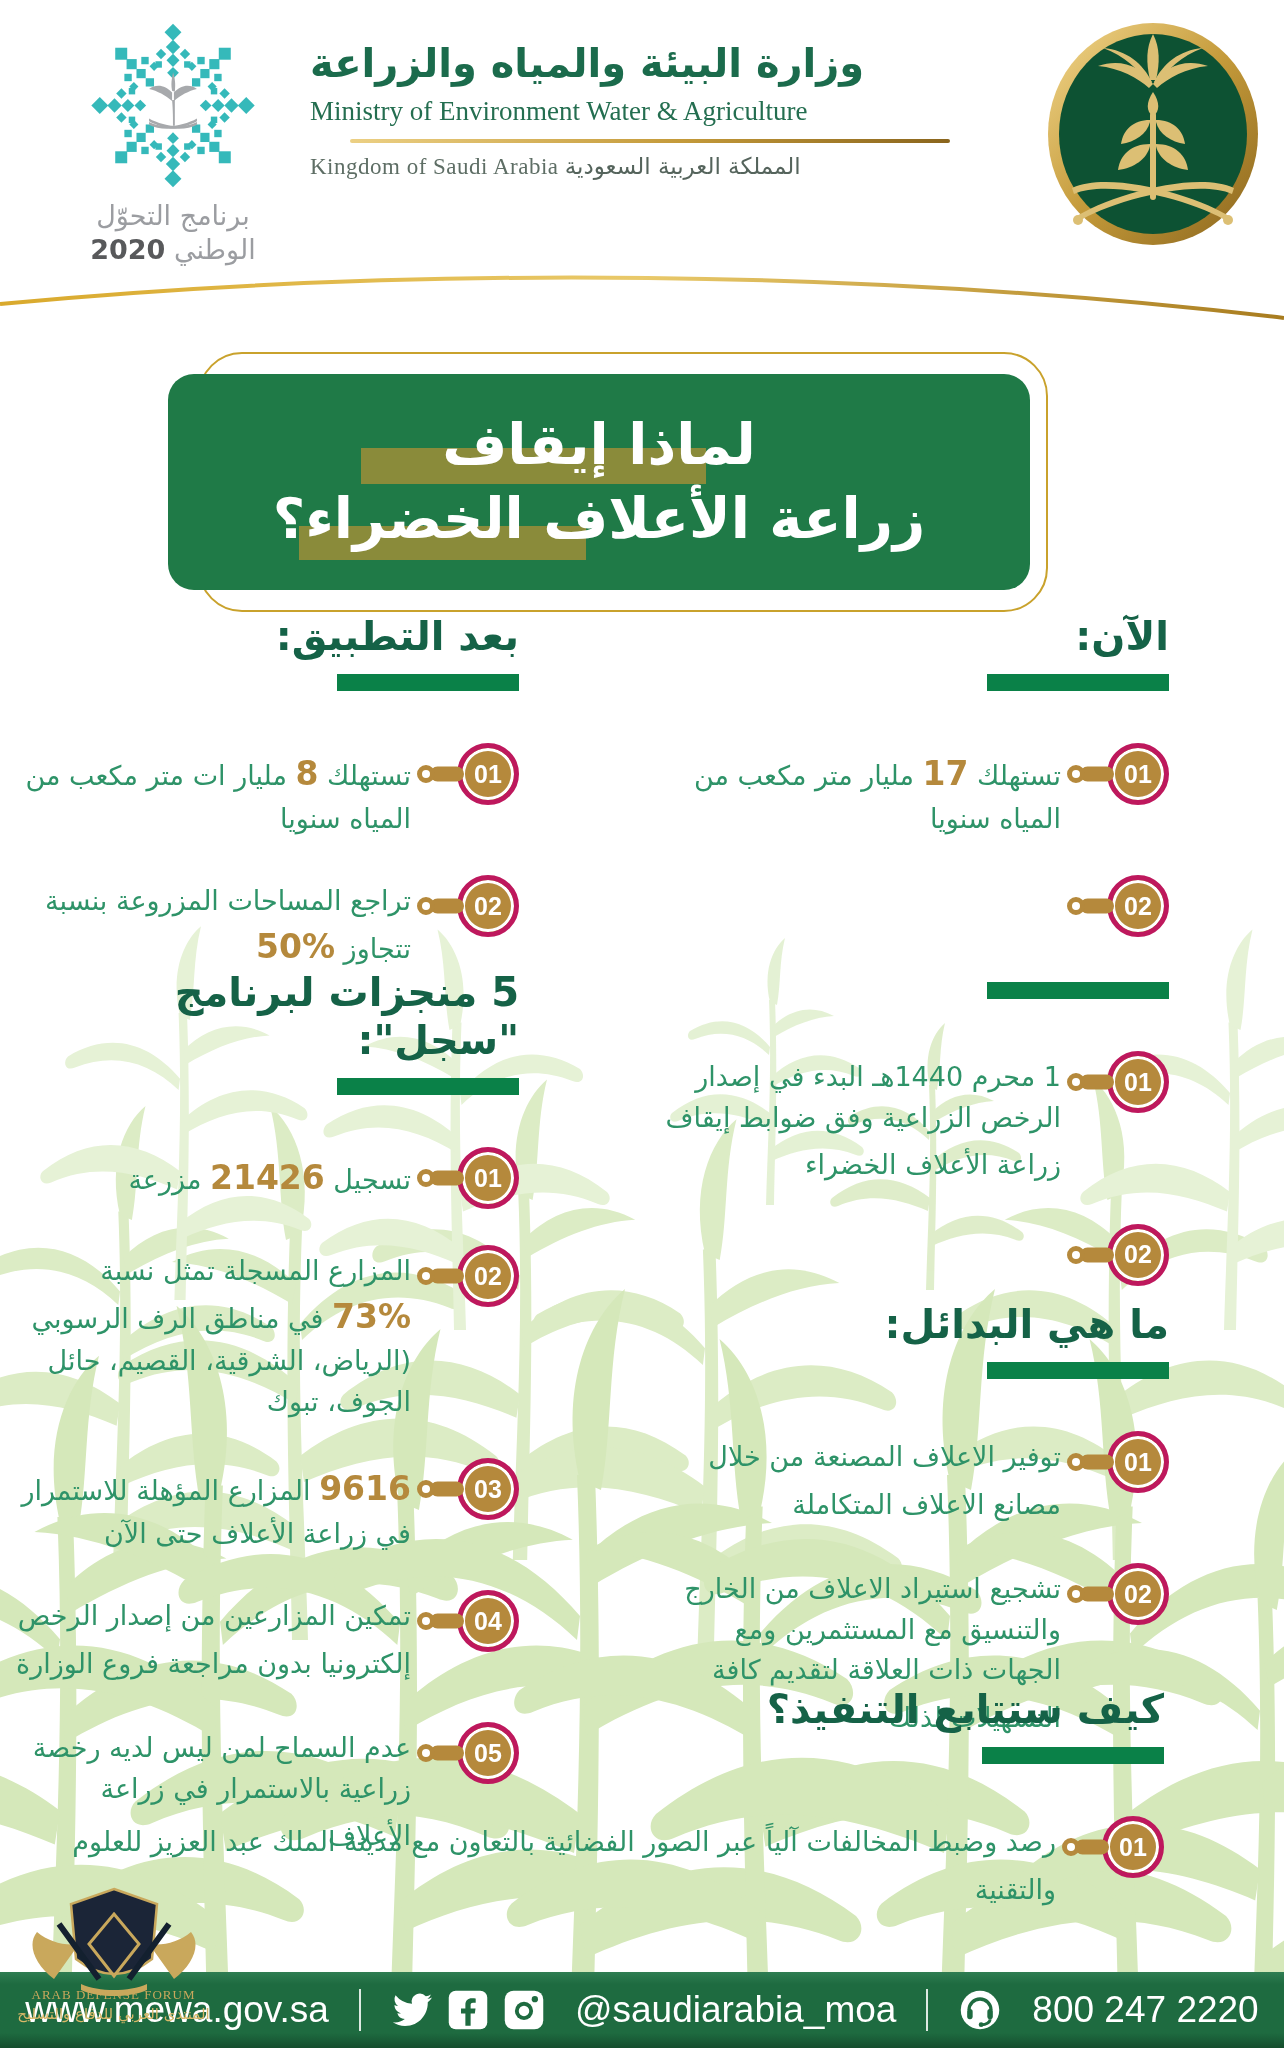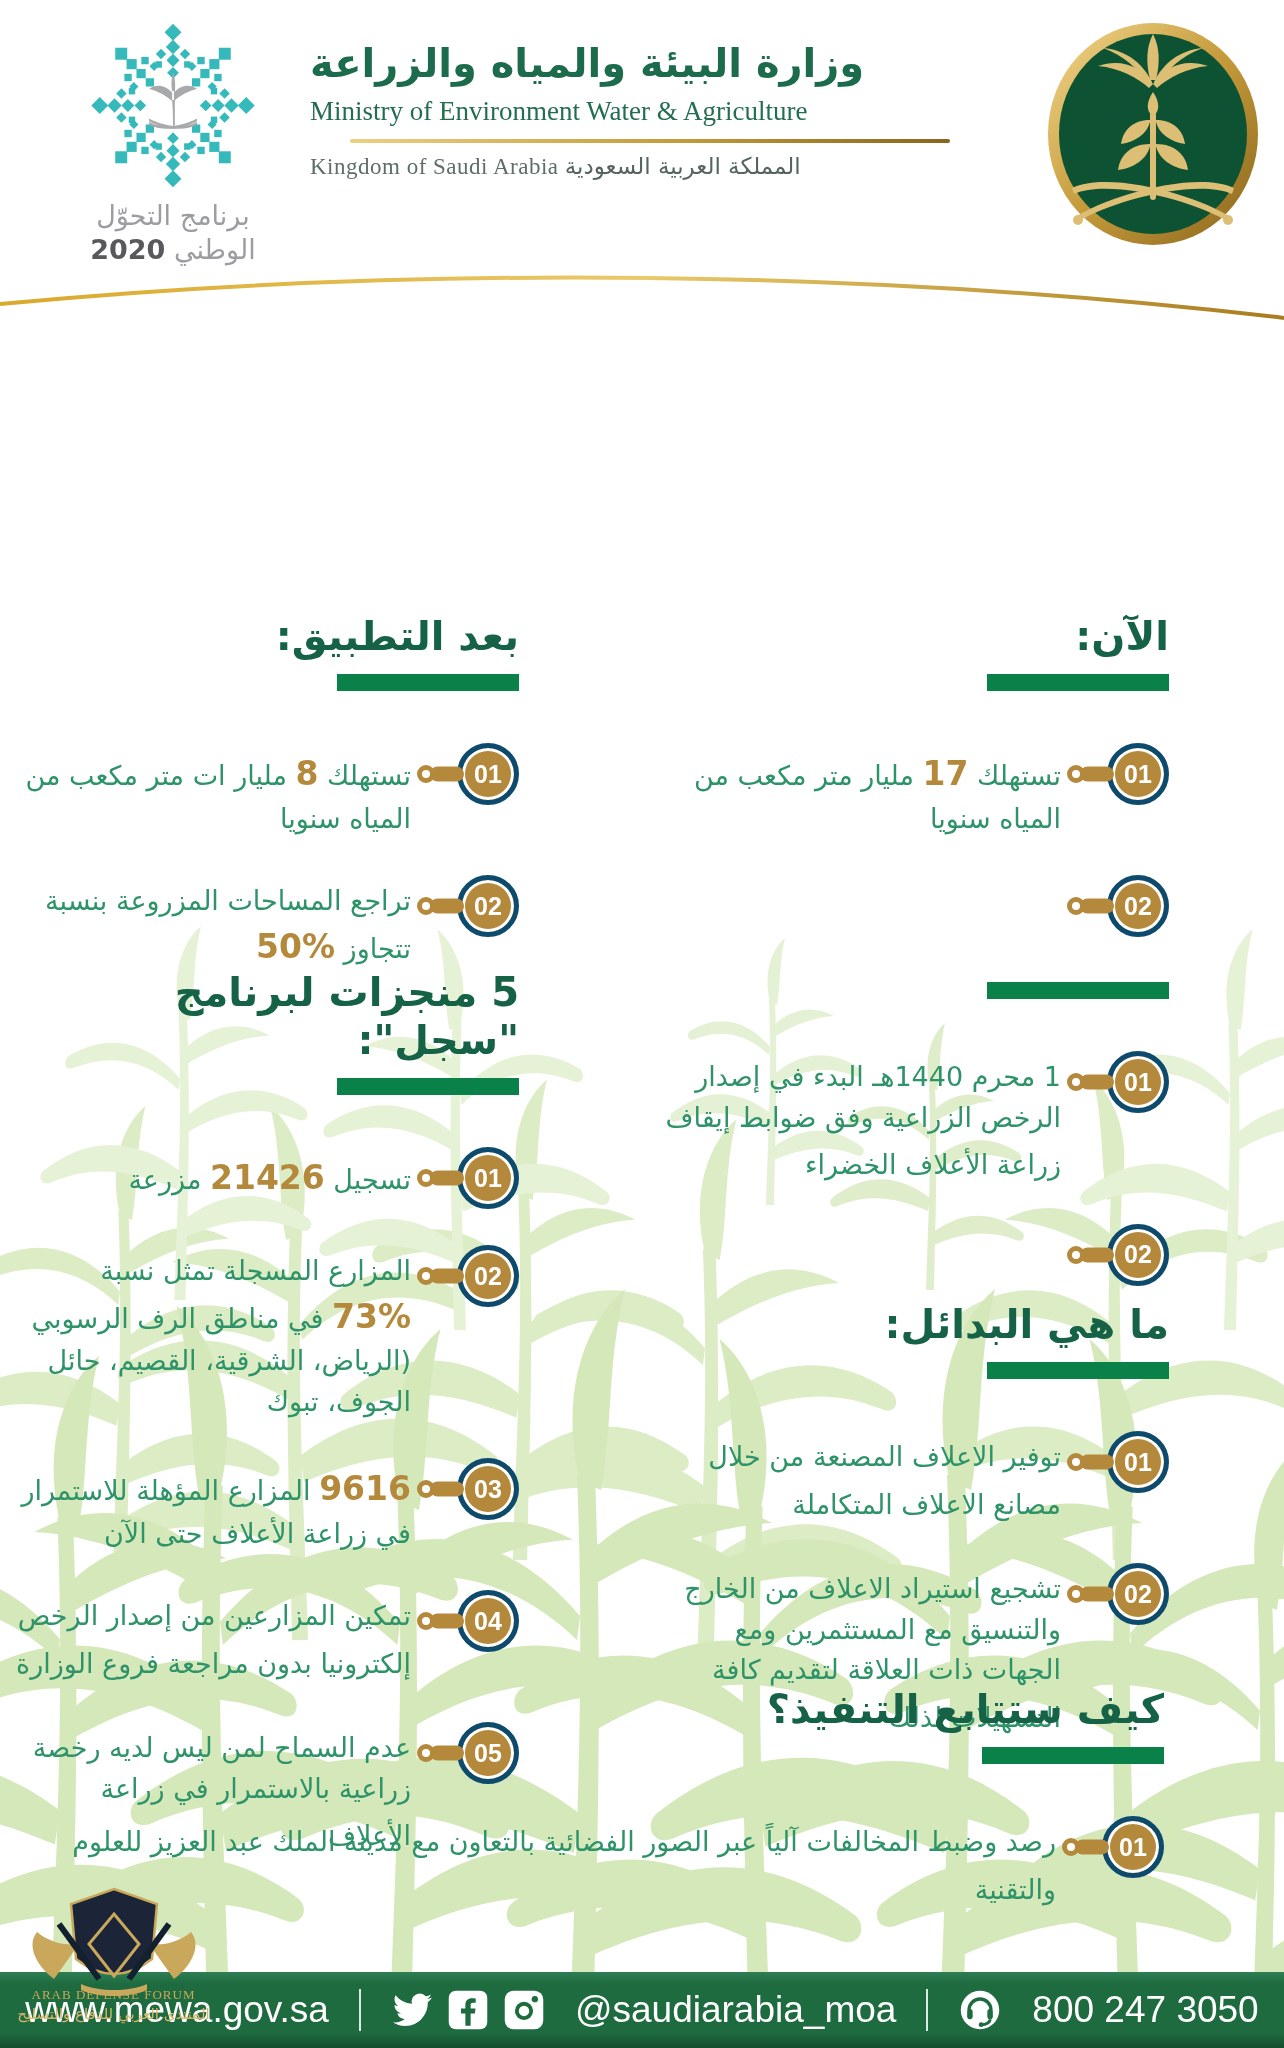--- a/index.html
+++ b/index.html
@@ -34,21 +34,21 @@
   .t-line .tx{position:relative;z-index:1;}
   .band{position:absolute;background:#8a8b3a;z-index:0;}
   .band1{left:-26%;right:16%;top:54%;bottom:-6%;}
   .band2{left:4%;width:44%;top:60%;bottom:-8%;}
   
   .sec{position:absolute;direction:rtl;z-index:2;text-align:right;}
   .sec-heading{font-size:40px;font-weight:bold;color:#156247;line-height:1.2;}
   .sec-bar{width:182px;height:17px;background:#0a8148;margin-top:14px;margin-bottom:52px;}
   .item{display:flex;gap:32px;align-items:flex-start;margin-bottom:36px;}
   .badge{position:relative;flex:0 0 52px;width:52px;height:52px;border-radius:50%;
-         background:#b5893c;border:5px solid #0c4a6e;box-shadow:inset 0 0 0 3px #ffffff;
+         background:#b5893c;border:5px solid #be185d;box-shadow:inset 0 0 0 3px #ffffff;
          display:flex;align-items:center;justify-content:center;color:#fff;font-weight:bold;
          font-size:25px;font-family:"Liberation Sans",sans-serif;margin-left:14px;}
   .badge::before{content:'';position:absolute;left:-32px;top:50%;transform:translateY(-50%);
          width:34px;height:15px;background:#b5893c;border-radius:8px;}
   .badge::after{content:'';position:absolute;left:-45px;top:50%;transform:translateY(-50%);
          width:8px;height:8px;background:#fff;border:5px solid #b5893c;border-radius:50%;}
   .itext{font-size:27px;color:#2e9368;line-height:1.5;padding-top:6px;}
   .gold{color:#b5893c;font-weight:bold;font-size:33px;}
   #sec-after{top:612px;left:14px;width:505px;}
   #sec-now{top:612px;left:664px;width:505px;}
@@ -201,20 +201,33 @@
     <defs>
       <linearGradient id="curveGold" x1="0" y1="0" x2="1" y2="0">
         <stop offset="0" stop-color="#d9a92c"></stop>
           <stop offset=".5" stop-color="#e9c96a"></stop>
           <stop offset="1" stop-color="#a87c1f"></stop>
       </linearGradient>
     </defs>
     <path d="M0,46 C420,6 880,12 1284,60" stroke="url(#curveGold)" stroke-width="4" fill="none"></path>
   </svg>
 
+  <div class="title-wrap">
+    <div class="gold-outline"></div>
+    <div class="green-box">
+      <div class="t-line">
+        <i class="band band1"></i>
+        <span class="tx">لماذا إيقاف</span>
+      </div>
+      <div class="t-line">
+        <i class="band band2"></i>
+        <span class="tx">زراعة الأعلاف الخضراء؟</span>
+      </div>
+    </div>
+  </div>
 
   <div class="sec" id="sec-after">
     <div class="sec-heading">بعد التطبيق:</div>
     <div class="sec-bar"></div>
     <div class="item">
       <div class="badge">
           <span>01</span>
         </div>
       <div class="itext"><span>تستهلك </span><span class="gold">8</span><span> مليار ات متر مكعب من المياه سنويا</span></div>
     </div>
@@ -341,21 +354,21 @@
     <span class="f-handle">@saudiarabia_moa</span>
     <span class="f-div"></span>
     <svg width="44" height="44" viewBox="0 0 24 24">
       <circle cx="12" cy="12" r="10.5" fill="#ffffff"></circle>
       <path d="M6,12 a6,6 0 0 1 12,0" stroke="#1e6b40" stroke-width="1.8" fill="none"></path>
       <rect x="5" y="11.5" width="3" height="5.5" rx="1.4" fill="#1e6b40"></rect>
       <rect x="16" y="11.5" width="3" height="5.5" rx="1.4" fill="#1e6b40"></rect>
       <path d="M17.5,17 c0,2 -2.5,3 -4.5,3" stroke="#1e6b40" stroke-width="1.6" fill="none"></path>
       <circle cx="12.6" cy="20" r="1.3" fill="#1e6b40"></circle>
     </svg>
-    <span class="f-phone">800 247 3050</span>
+    <span class="f-phone">800 247 2220</span>
   </div>
 
   <div class="watermark">
     <svg width="170" height="125" viewBox="0 0 170 125">
       <path d="M25,95 C5,80 -2,60 8,48 C20,58 35,62 50,60 Z" fill="#c9a85c"></path>
       <path d="M145,95 C165,80 172,60 162,48 C150,58 135,62 120,60 Z" fill="#c9a85c"></path>
       <path d="M85,5 L128,20 L123,75 Q85,105 47,75 L42,20 Z" fill="#1b2537" stroke="#c9a85c" stroke-width="2.5"></path>
       <path d="M85,30 L110,60 L85,92 L60,60 Z" fill="none" stroke="#c9a85c" stroke-width="3"></path>
       <path d="M30,40 L70,95 M140,40 L100,95" stroke="#13202f" stroke-width="6"></path>
       <path d="M52,100 C70,108 100,108 118,100 L118,106 C100,114 70,114 52,106 Z" fill="#c9a85c"></path>

